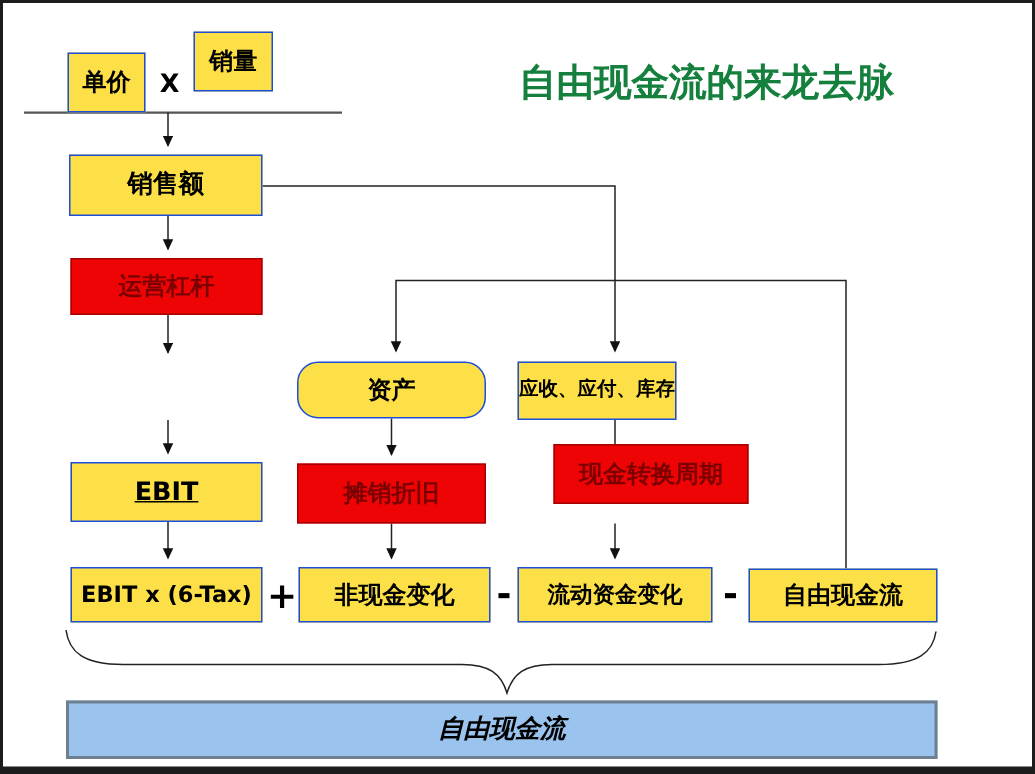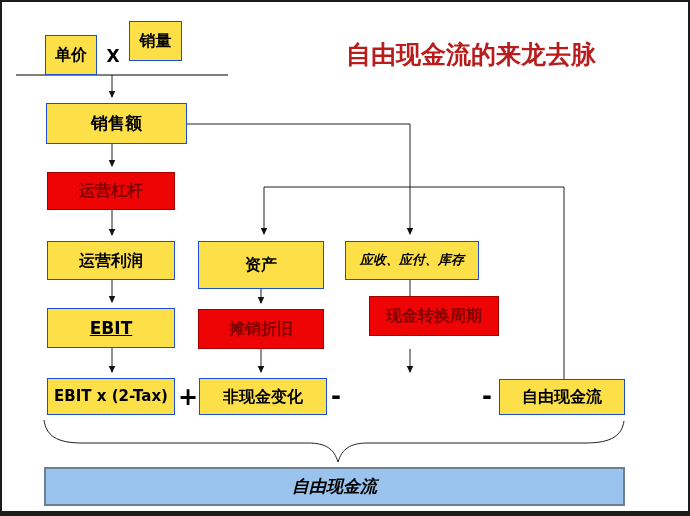--- a/index.html
+++ b/index.html
@@ -51,37 +51,37 @@
     font-weight:bold;
     color:#000;
     font-size:17px;
   }
   .title{
     position:absolute;
     left:338px;top:36px;width:262px;
     font-family:Liberation Mono, monospace;
     font-weight:bold;
     font-size:25px;
-    color:#b91c1c;
+    color:#15803d;
     letter-spacing:0px;
     text-align:center;
     white-space:nowrap;
   }
   
   #n-unit-price    {left:43px;  top:33px;  width:52px;  height:40px;}
   #n-sales-volume  {left:127px; top:19px;  width:53px;  height:40px;}
-  #n-sales-revenue {left:44px;  top:101px; width:141px; height:41px; font-size:17px;}
+  #n-sales-revenue {left:44px;  top:101px; width:129px; height:41px; font-size:17px;}
   #n-op-leverage   {left:45px;  top:170px; width:128px; height:38px;}
   #n-op-profit     {left:45px;  top:239px; width:128px; height:39px;}
   #n-ebit          {left:45px;  top:306px; width:128px; height:40px; font-size:17px;text-decoration:underline;}
   #n-ebit-tax      {left:45px;  top:376px; width:128px; height:37px; font-size:15px;}
-  #n-assets        {left:196px; top:239px; width:126px; height:48px;}
+  #n-assets        {left:196px; top:239px; width:126px; height:38px;border-radius:14px;}
   #n-amortization  {left:196px; top:307px; width:126px; height:40px;}
   #n-non-cash      {left:197px; top:376px; width:128px; height:37px;}
-  #n-receivables   {left:343px; top:239px; width:134px; height:39px; font-size:13px;font-style:italic;}
+  #n-receivables   {left:343px; top:239px; width:106px; height:39px; font-size:13px;}
   #n-cash-cycle    {left:343px; top:294px; width:130px; height:40px;margin-left:24px;}
   #n-working-cap   {left:343px; top:376px; width:130px; height:37px; font-size:15px;}
   #n-capex         {left:497px; top:377px; width:126px; height:36px;}
   #n-fcf           {left:42px;  top:465px; width:581px; height:39px;}
   #op-plus  {left:176px; top:383px; width:20px;}
   #op-minus1{left:326px; top:382px; width:16px;}
   #op-minus2{left:477px; top:382px; width:16px;}
   #x-top    {left:102px; top:44px;  width:18px; text-align:center;}
 </style>
 </head>
@@ -119,30 +119,30 @@
   </svg>
 
   <div class="title">自由现金流的来龙去脉</div>
 
   <div class="box" id="n-unit-price">单价</div>
   <div class="xmark" id="x-top">X</div>
   <div class="box" id="n-sales-volume">销量</div>
 
   <div class="box" id="n-sales-revenue">销售额</div>
   <div class="box red" id="n-op-leverage">运营杠杆</div>
-  <div class="box" id="n-op-profit">运营利润</div>
   <div class="box" id="n-ebit">EBIT</div>
-  <div class="box" id="n-ebit-tax">EBIT x (2-Tax)</div>
+  <div class="box" id="n-ebit-tax">EBIT x (6-Tax)</div>
 
   <div class="box" id="n-assets">资产</div>
   <div class="box" id="n-non-cash">非现金变化</div>
   <div class="box red" id="n-amortization">摊销折旧</div>
 
   <div class="box" id="n-receivables">应收、应付、库存</div>
   <div class="box red" id="n-cash-cycle">现金转换周期</div>
+  <div class="box" id="n-working-cap">流动资金变化</div>
 
   <div class="box" id="n-capex">自由现金流</div>
 
   <div class="op" id="op-plus">+</div>
   <div class="op" id="op-minus1">-</div>
   <div class="op" id="op-minus2">-</div>
 
   <div class="box big" id="n-fcf">自由现金流</div>
 
 </div>

